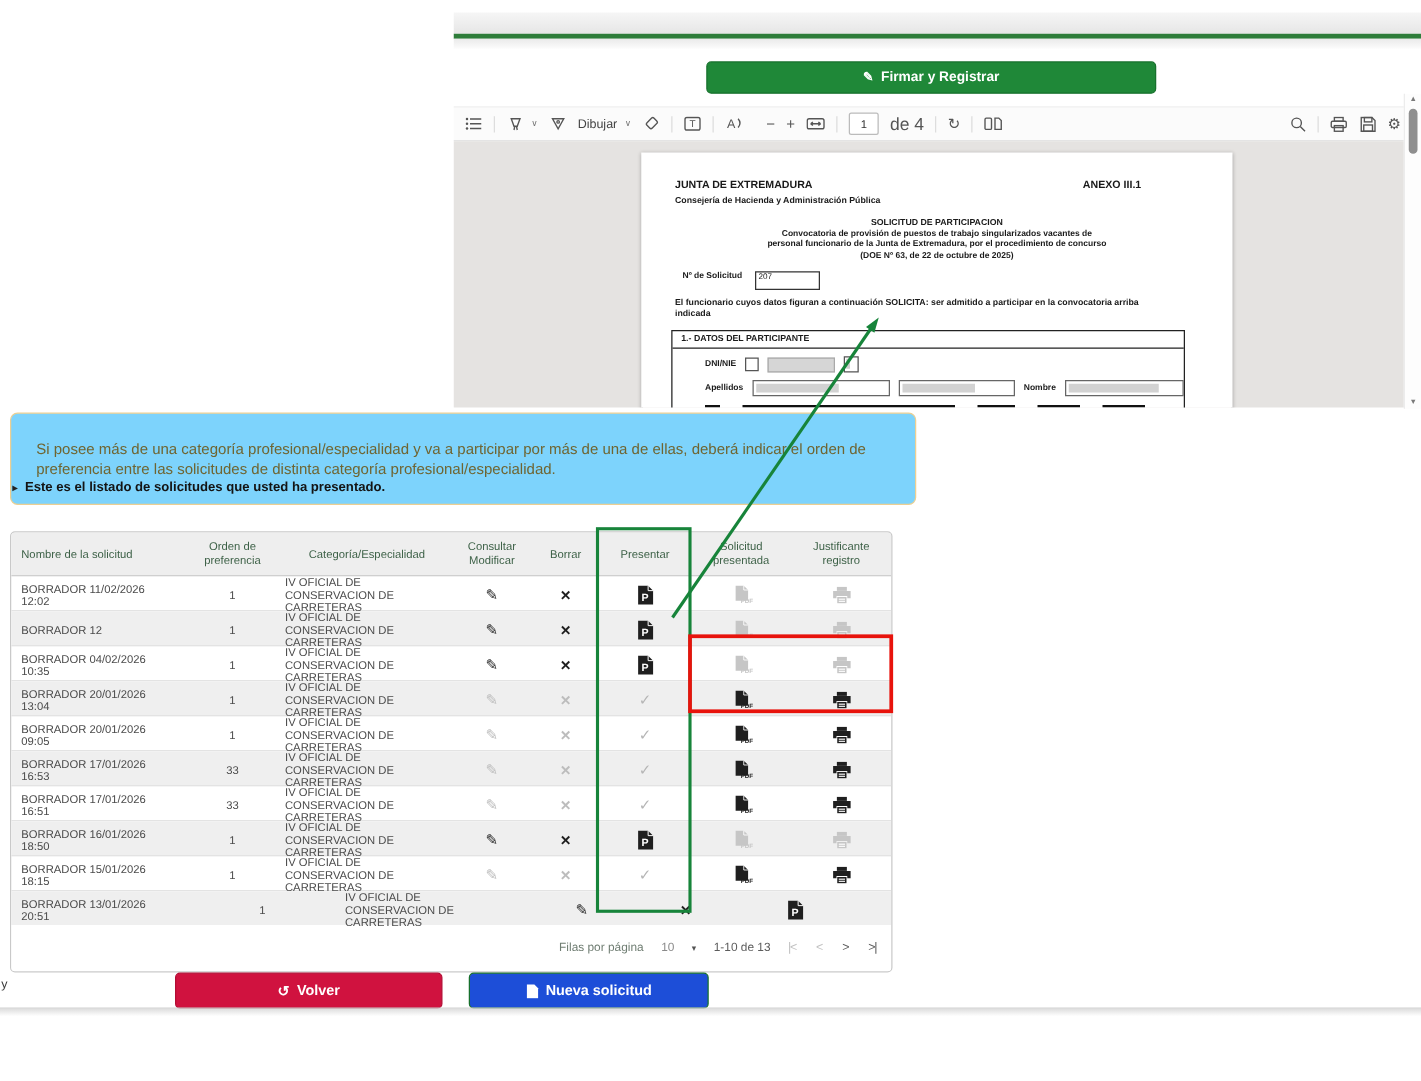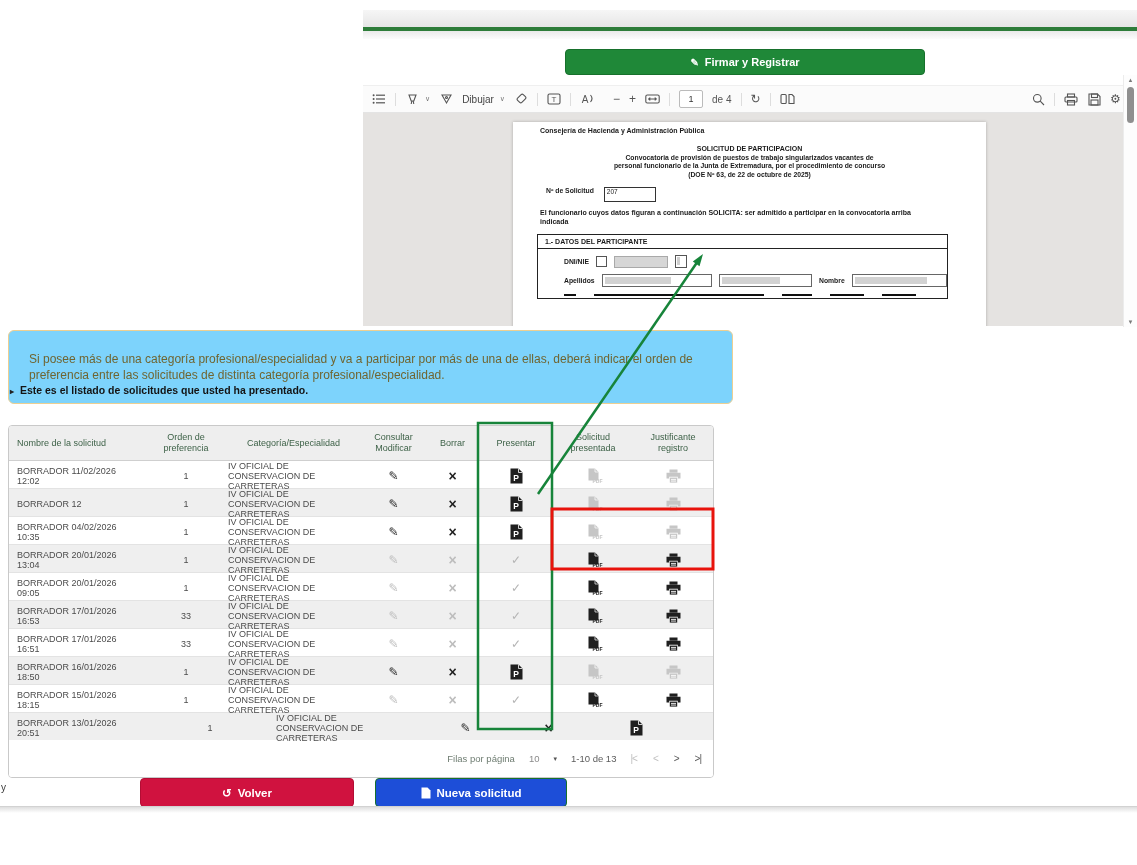--- a/index.html
+++ b/index.html
@@ -23,21 +23,21 @@
   .tb-left{position:absolute;left:9px;}
   .tb-center{position:absolute;left:250px;}
   .tb-right{position:absolute;left:668px;}
   .tb-sep{width:1px;height:13px;background:#ddd;}
   .tb-ic{display:inline-flex;align-items:center;justify-content:center;min-width:14px;height:16px;cursor:pointer;}
   .tb-ic svg{stroke:#555;fill:none;stroke-width:1.1;}
   .chev{font-size:7px;color:#777;margin-left:-3px;}
   .dibujar{font-size:10px;color:#444;}
   .pagebox{width:22px;height:16px;border:1px solid #bbb;border-radius:2px;background:#fff;
     font-size:9px;color:#333;display:flex;align-items:center;justify-content:center;}
-  .de4{font-size:10px;color:#555;}
+  .de4{font-size:14px;color:#555;}
   .tb-txt{font-size:12px;color:#555;cursor:pointer;}
 
   .pdf-content{height:213px;background:#e5e3e1;position:relative;overflow:hidden;}
   .pdf-page{position:absolute;left:150px;top:9px;width:473px;height:320px;background:#fff;
     box-shadow:0 0 3px rgba(0,0,0,.25);color:#1a1a1a;}
   .doc-hrow{display:flex;justify-content:space-between;padding:20px 73px 0 27px;
     font-size:8.5px;font-weight:bold;}
   .doc-sub{padding:5px 0 0 27px;font-size:7px;font-weight:bold;}
   .doc-center{margin-top:11px;text-align:center;font-size:6.8px;font-weight:bold;line-height:8.5px;}
   .doc-center .t1{font-size:7px;}
@@ -240,20 +240,24 @@
               <rect x="3.5" y="1" width="6" height="3.5"></rect>
               <rect x="3" y="7" width="7" height="5"></rect>
             </svg>
         </span>
         <span class="tb-txt">⚙</span>
       </div>
     </div>
 
     <div class="pdf-content">
       <div class="pdf-page">
+        <div class="doc-hrow">
+          <span>JUNTA DE EXTREMADURA</span>
+          <span>ANEXO III.1</span>
+        </div>
         <div class="doc-sub">Consejería de Hacienda y Administración Pública</div>
         <div class="doc-center">
           <div class="t1">SOLICITUD DE PARTICIPACION</div>
           <div>Convocatoria de provisión de puestos de trabajo singularizados vacantes de</div>
           <div>personal funcionario de la Junta de Extremadura, por el procedimiento de concurso</div>
           <div>(DOE Nº 63, de 22 de octubre de 2025)</div>
         </div>
         <div class="doc-numrow">
           <span>Nº de Solicitud</span>
           <span class="numbox">207</span>

